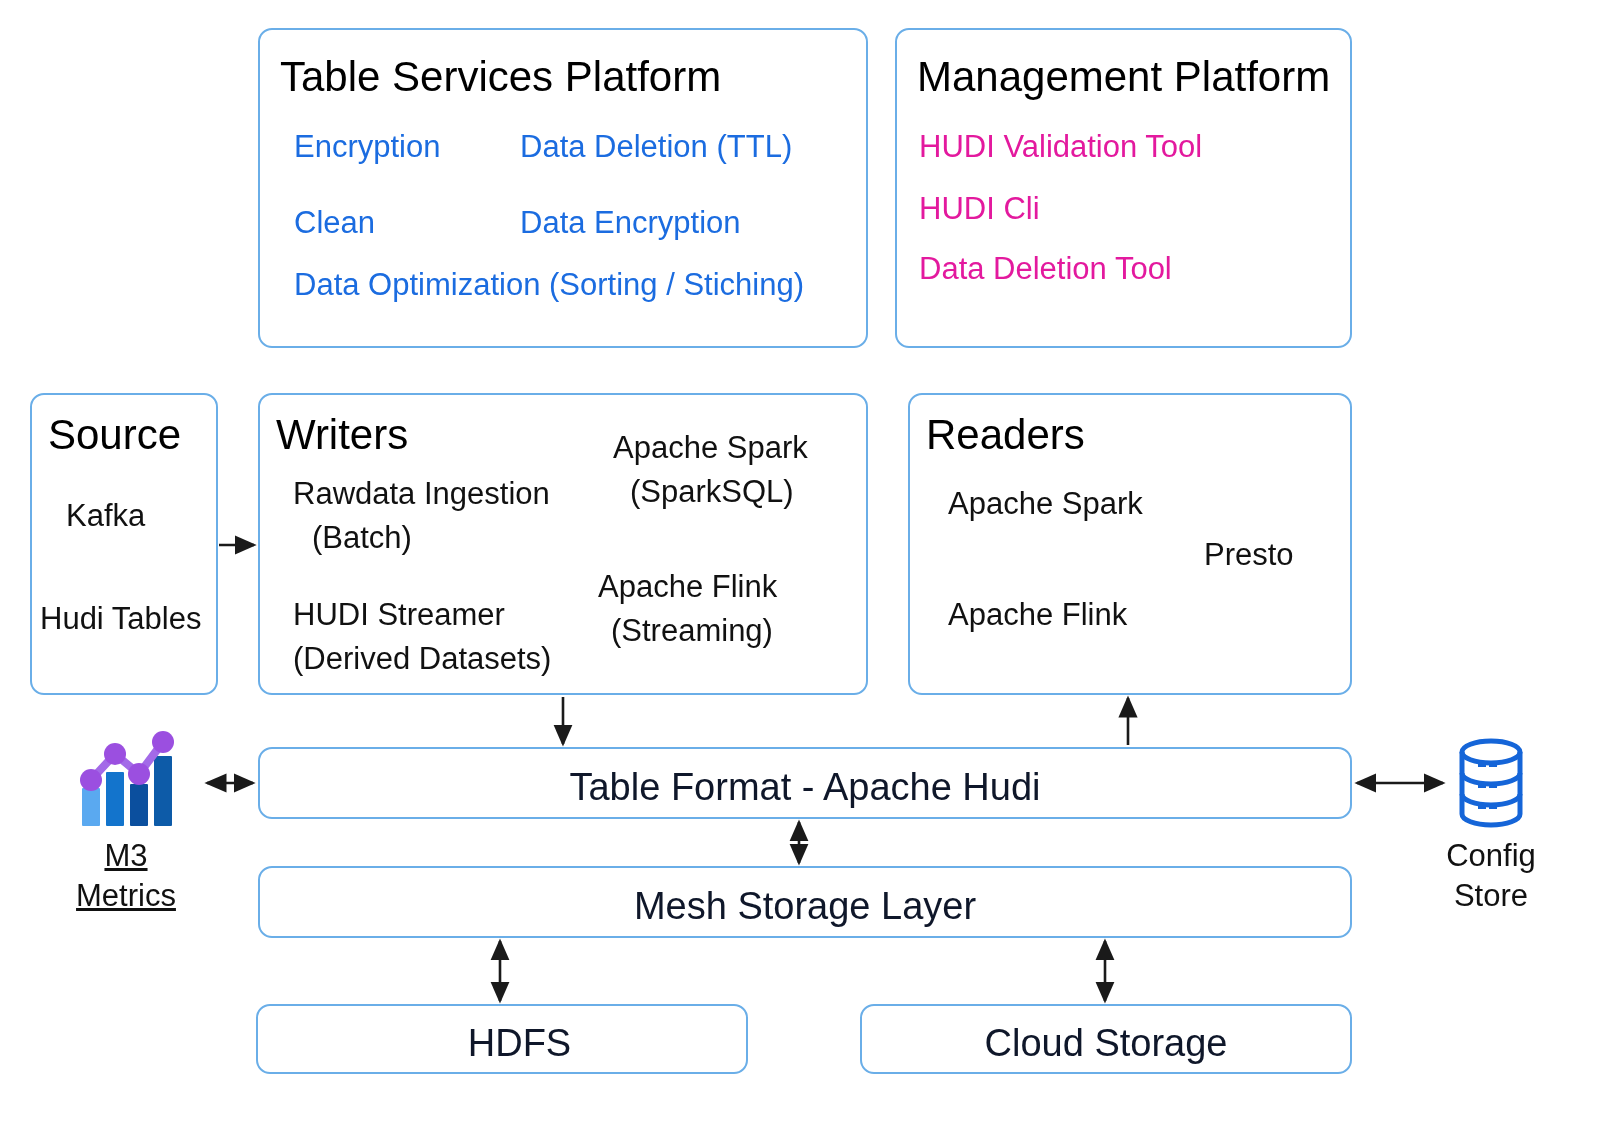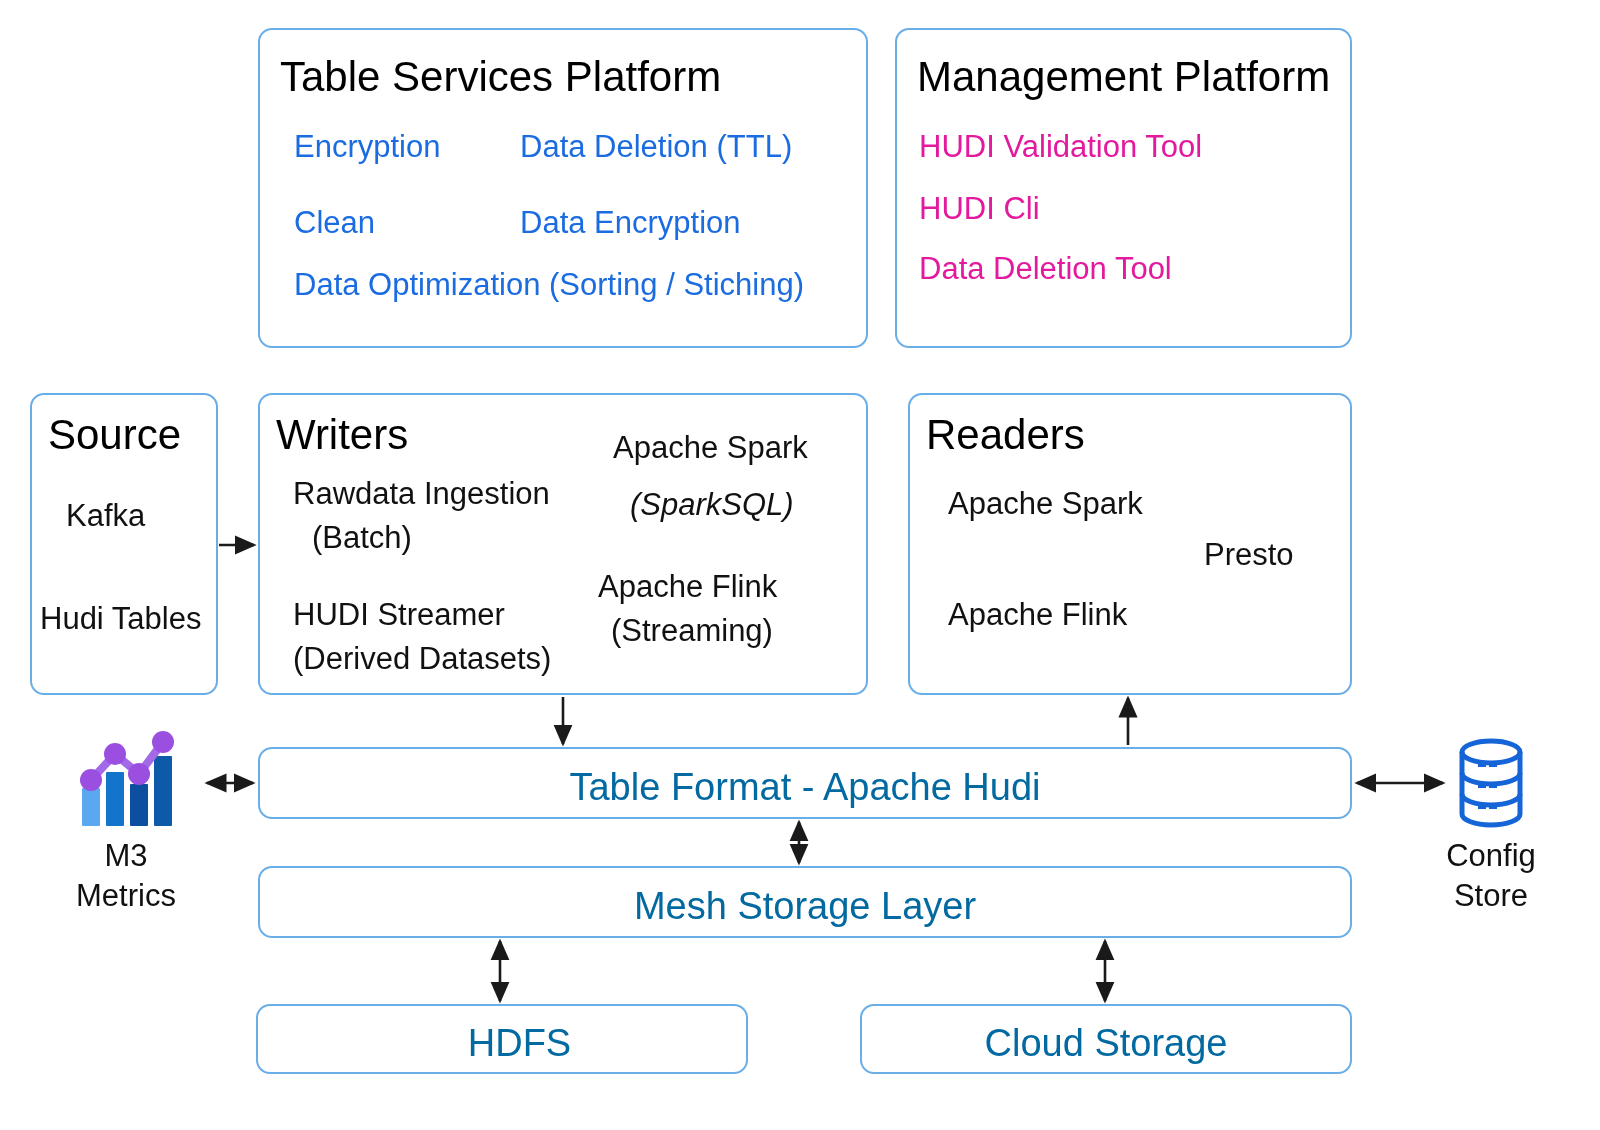--- a/index.html
+++ b/index.html
@@ -49,21 +49,21 @@
   .plain {
     color: #111111;
     font-size: 31px;
   }
   .centered-label {
     position: absolute;
     left: 0;
     right: 0;
     text-align: center;
     font-size: 38px;
-    color: #0369a1;
+    color: #0f172a;
     white-space: nowrap;
   }
   .icon-cap {
     position: absolute;
     text-align: center;
     font-size: 31px;
     color: #111111;
     line-height: 1.28;
   }
   svg.overlay {
@@ -105,21 +105,21 @@
     <div class="txt plain" style="left:8px; top:207px;">Hudi Tables</div>
   </div>
 
   <div class="box" style="left:258px; top:393px; width:610px; height:302px;">
     <div class="box-title" style="left:16px; top:19px;">Writers</div>
     <div class="txt plain" style="left:33px; top:82px;">Rawdata Ingestion</div>
     <div class="txt plain" style="left:52px; top:126px;">(Batch)</div>
     <div class="txt plain" style="left:33px; top:203px;">HUDI Streamer</div>
     <div class="txt plain" style="left:33px; top:247px;">(Derived Datasets)</div>
     <div class="txt plain" style="left:353px; top:36px;">Apache Spark</div>
-    <div class="txt plain" style="left:370px; top:93px;font-style:italic;">(SparkSQL)</div>
+    <div class="txt plain" style="left:370px; top:80px;">(SparkSQL)</div>
     <div class="txt plain" style="left:338px; top:175px;">Apache Flink</div>
     <div class="txt plain" style="left:351px; top:219px;">(Streaming)</div>
   </div>
 
   <div class="box" style="left:908px; top:393px; width:444px; height:302px;">
     <div class="box-title" style="left:16px; top:19px;">Readers</div>
     <div class="txt plain" style="left:38px; top:92px;">Apache Spark</div>
     <div class="txt plain" style="left:294px; top:143px;">Presto</div>
     <div class="txt plain" style="left:38px; top:203px;">Apache Flink</div>
   </div>
@@ -146,21 +146,21 @@
       <rect x="36" y="46" width="18" height="54" rx="1" fill="#1374cc"></rect>
       <rect x="60" y="58" width="18" height="42" rx="1" fill="#0b4f9e"></rect>
       <rect x="84" y="30" width="18" height="70" rx="1" fill="#0d5ba8"></rect>
       <polyline points="21,54 45,28 69,48 93,16" fill="none" stroke="#a36ae8" stroke-width="8" stroke-linecap="round" stroke-linejoin="round"></polyline>
       <circle cx="21" cy="54" r="11" fill="#9b4fe0"></circle>
       <circle cx="45" cy="28" r="11" fill="#9b4fe0"></circle>
       <circle cx="69" cy="48" r="11" fill="#9b4fe0"></circle>
       <circle cx="93" cy="16" r="11" fill="#9b4fe0"></circle>
     </svg>
   </div>
-  <div class="icon-cap" style="left:44px; top:836px; width:164px;">
+  <div class="icon-cap" style="left:44px; top:836px; width:164px;text-decoration:underline;">
     <div>M3</div>
     <div>Metrics</div>
   </div>
 
   <div class="icon-wrap" style="left:1448px; top:736px; width:86px; height:94px;">
     <svg width="86" height="94" viewBox="0 0 86 94">
       <g fill="none" stroke="#1565d8" stroke-width="5">
         <ellipse cx="43" cy="16" rx="29" ry="11"></ellipse>
         <path d="M14,16 L14,78"></path>
         <path d="M72,16 L72,78"></path>

